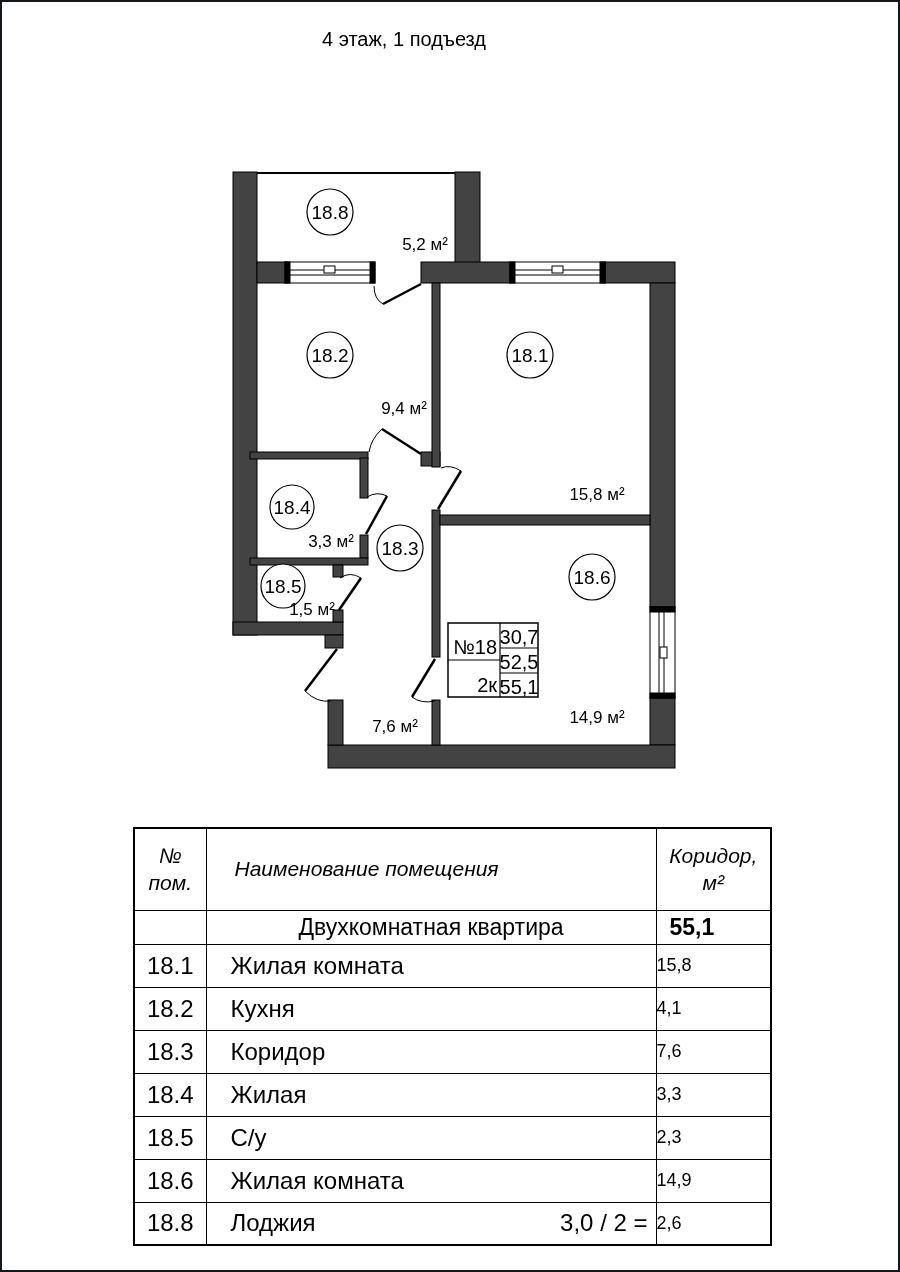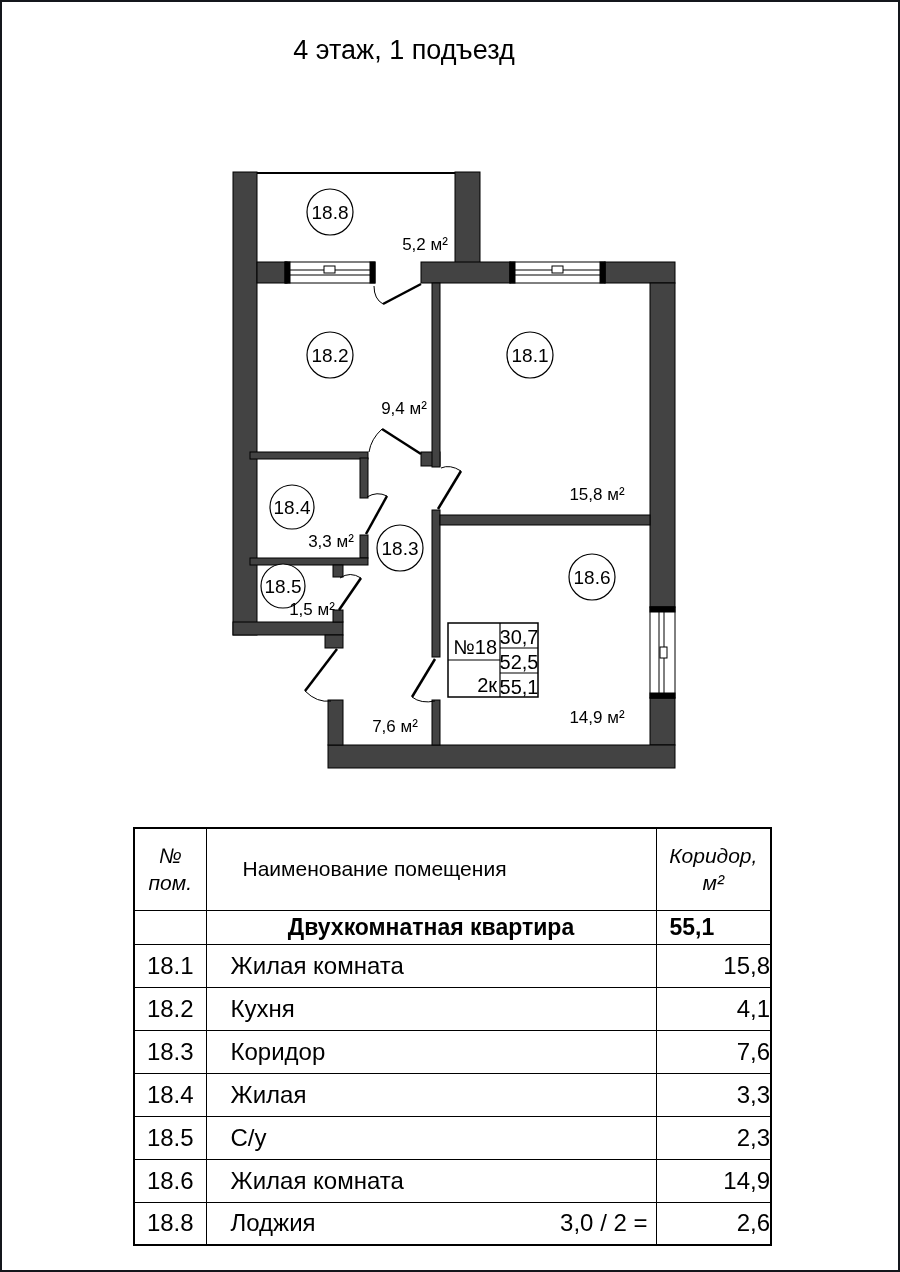--- a/index.html
+++ b/index.html
@@ -13,21 +13,21 @@
   }
   .frame {
     position:absolute; inset:0;
     border:2px solid #14171c;
     pointer-events:none;
   }
   .title-block {
     position:absolute; top:22px; left:0; width:100%;
     padding-right:92px;
     text-align:center;
-    font-size:27px; line-height:34px;margin-top:11px;
+    font-size:20px; line-height:34px;
   }
   .plan-svg { position:absolute; left:0; top:0; }
   .t { font-family:"Liberation Sans", sans-serif; fill:#000; }
   .circle-num { font-size:19px; }
   .area-lbl  { font-size:17px; }
   .info-lbl  { font-size:20px; }
   .info-val  { font-size:20px; }
 
   .table-wrap { position:absolute; left:133px; top:827px; width:637px; }
   table.rooms {
@@ -36,28 +36,28 @@
   }
   table.rooms th, table.rooms td { border:1px solid #000; vertical-align:middle; }
   tr.hdr { height:82px; }
   tr.sum { height:34px; }
   tr.row { height:43px; }
   th.h-num, th.h-area {
     font-style:italic; font-weight:normal; font-size:21px;
     text-align:center; white-space:pre-line; line-height:1.3;
   }
   th.h-name {
-    font-weight:normal; font-size:21px;
-    text-align:left; padding-left:36px;
-  }
-  td.s-name { font-weight:bold; font-size:23px; text-align:center; }
+    font-style:italic; font-weight:normal; font-size:21px;
+    text-align:left; padding-left:28px;
+  }
+  td.s-name { font-weight:normal; font-size:23px; text-align:center; }
   td.s-area { font-weight:bold; font-size:23px; text-align:left; padding-left:13px; }
   td.r-num  { font-size:24px; text-align:center; }
   td.r-name { font-size:24px; padding-left:24px; }
-  td.r-area { font-size:24px; text-align:right; }
+  td.r-area { font-size:18px; text-align:left; }
   .nf { display:flex; justify-content:space-between; align-items:center; padding-right:8px; }
 </style>
 </head>
 <body>
 
 <div class="frame"></div>
 
 <div class="title-block">
   <div>4 этаж, 1 подъезд</div>
 </div>

